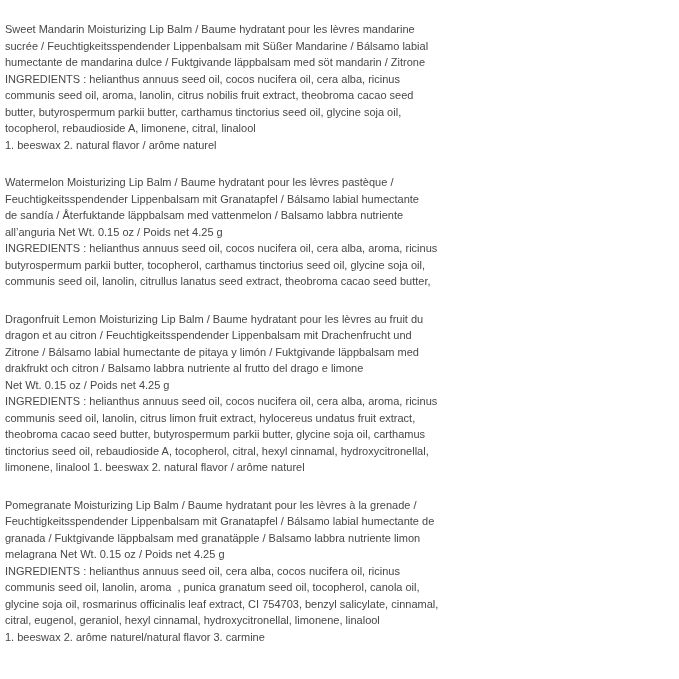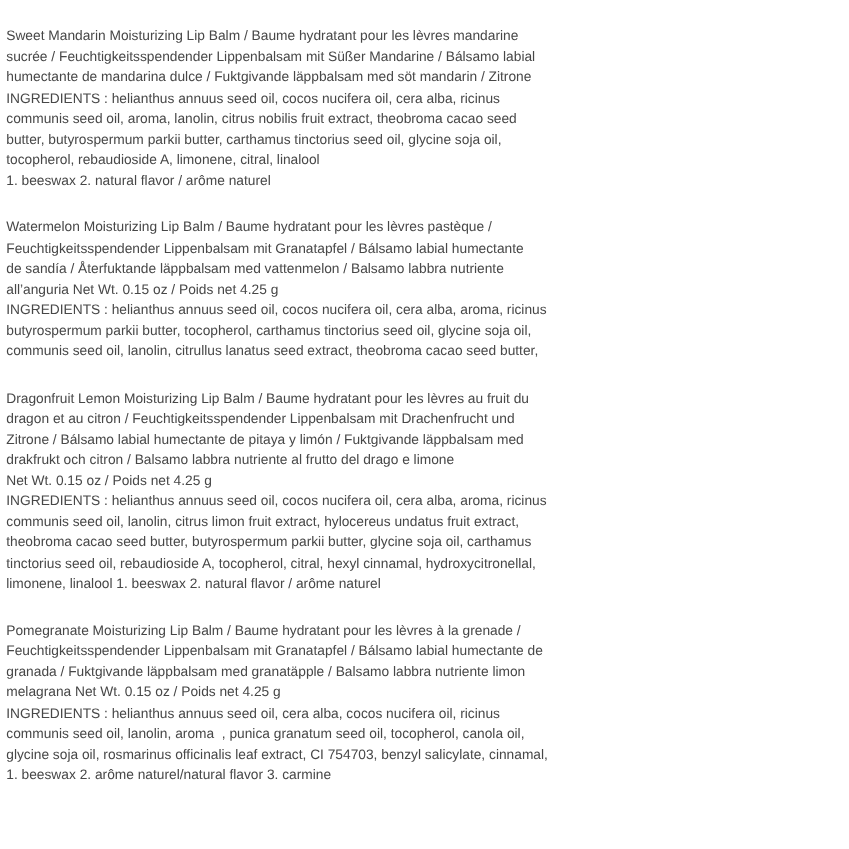--- a/index.html
+++ b/index.html
@@ -70,16 +70,17 @@
   </div>
 
   <div class="product-section">
     <div class="text-line">Pomegranate Moisturizing Lip Balm / Baume hydratant pour les lèvres à la grenade /</div>
     <div class="text-line">Feuchtigkeitsspendender Lippenbalsam mit Granatapfel / Bálsamo labial humectante de</div>
     <div class="text-line">granada / Fuktgivande läppbalsam med granatäpple / Balsamo labbra nutriente limon</div>
     <div class="text-line">melagrana Net Wt. 0.15 oz / Poids net 4.25 g</div>
     <div class="text-line">INGREDIENTS : helianthus annuus seed oil, cera alba, cocos nucifera oil, ricinus</div>
     <div class="text-line">communis seed oil, lanolin, aroma  , punica granatum seed oil, tocopherol, canola oil,</div>
     <div class="text-line">glycine soja oil, rosmarinus officinalis leaf extract, CI 754703, benzyl salicylate, cinnamal,</div>
+    <div class="text-line">citral, eugenol, geraniol, hexyl cinnamal, hydroxycitronellal, limonene, linalool</div>
     <div class="text-line">1. beeswax 2. arôme naturel/natural flavor 3. carmine</div>
   </div>
 
 </div>
 
 </body></html>

